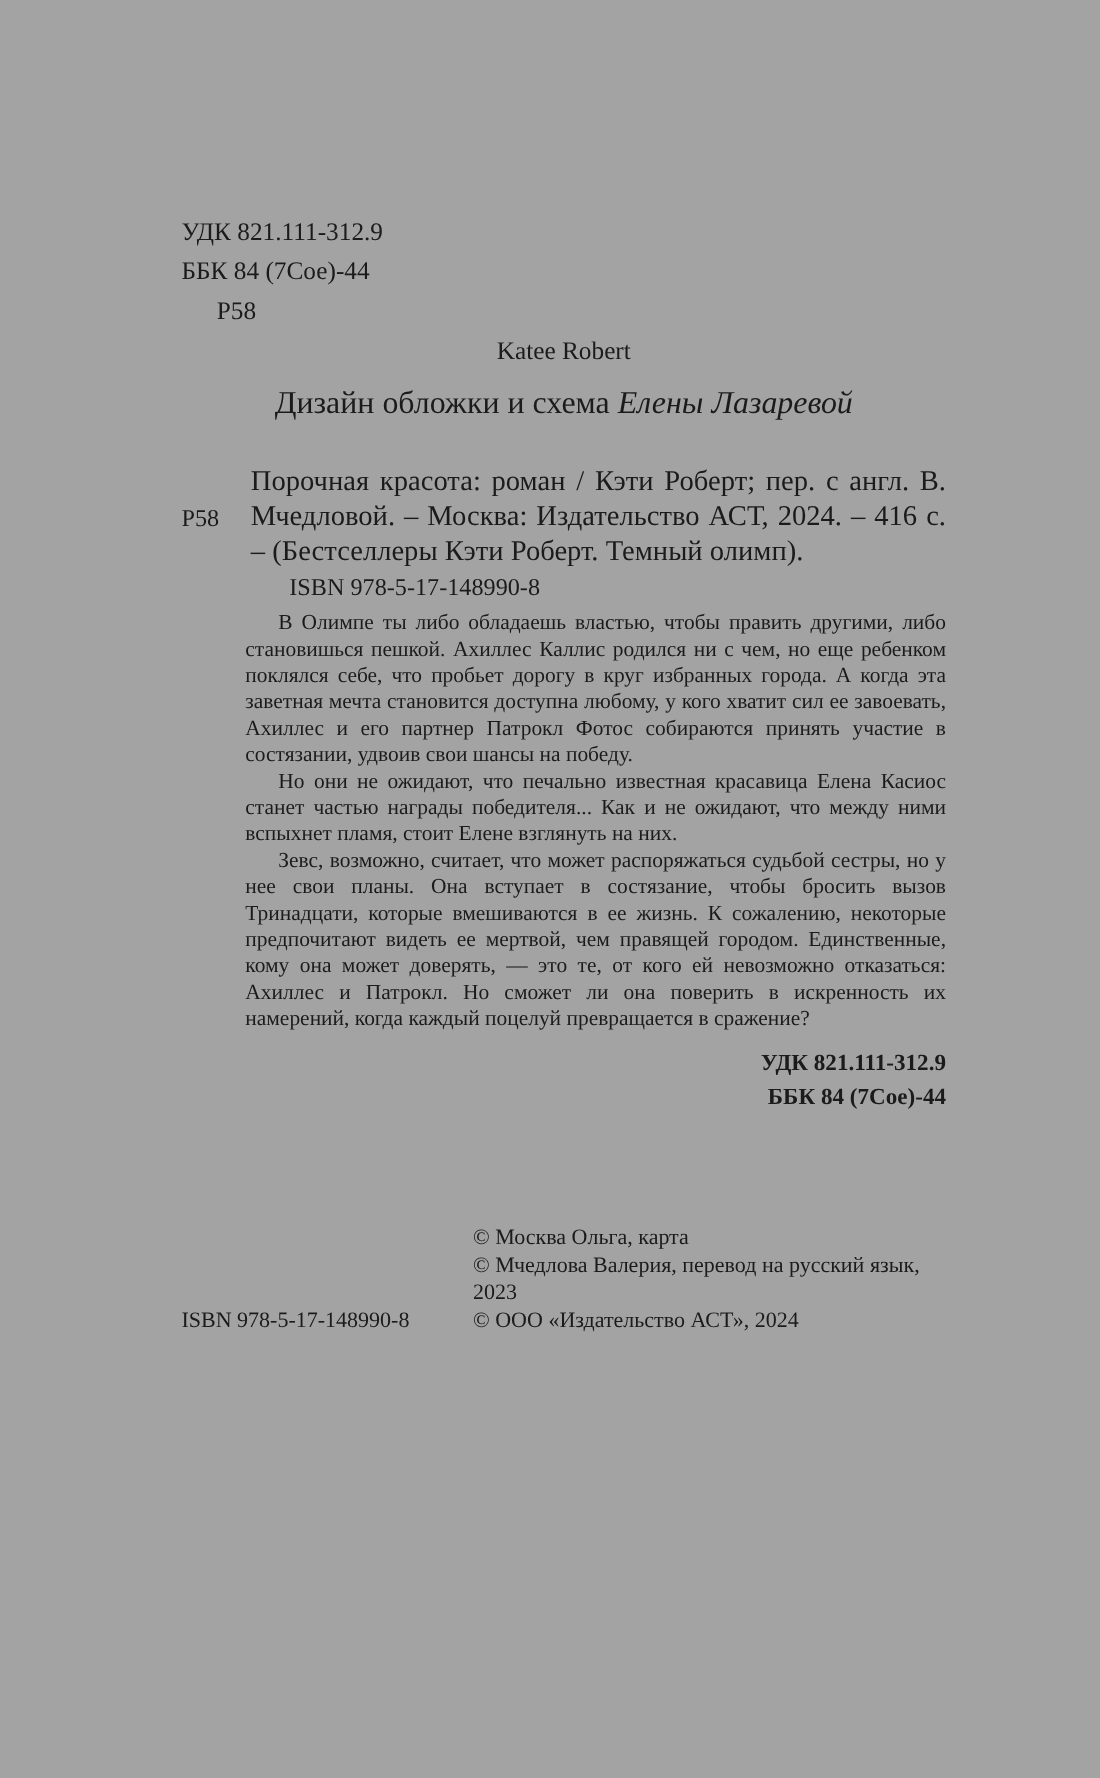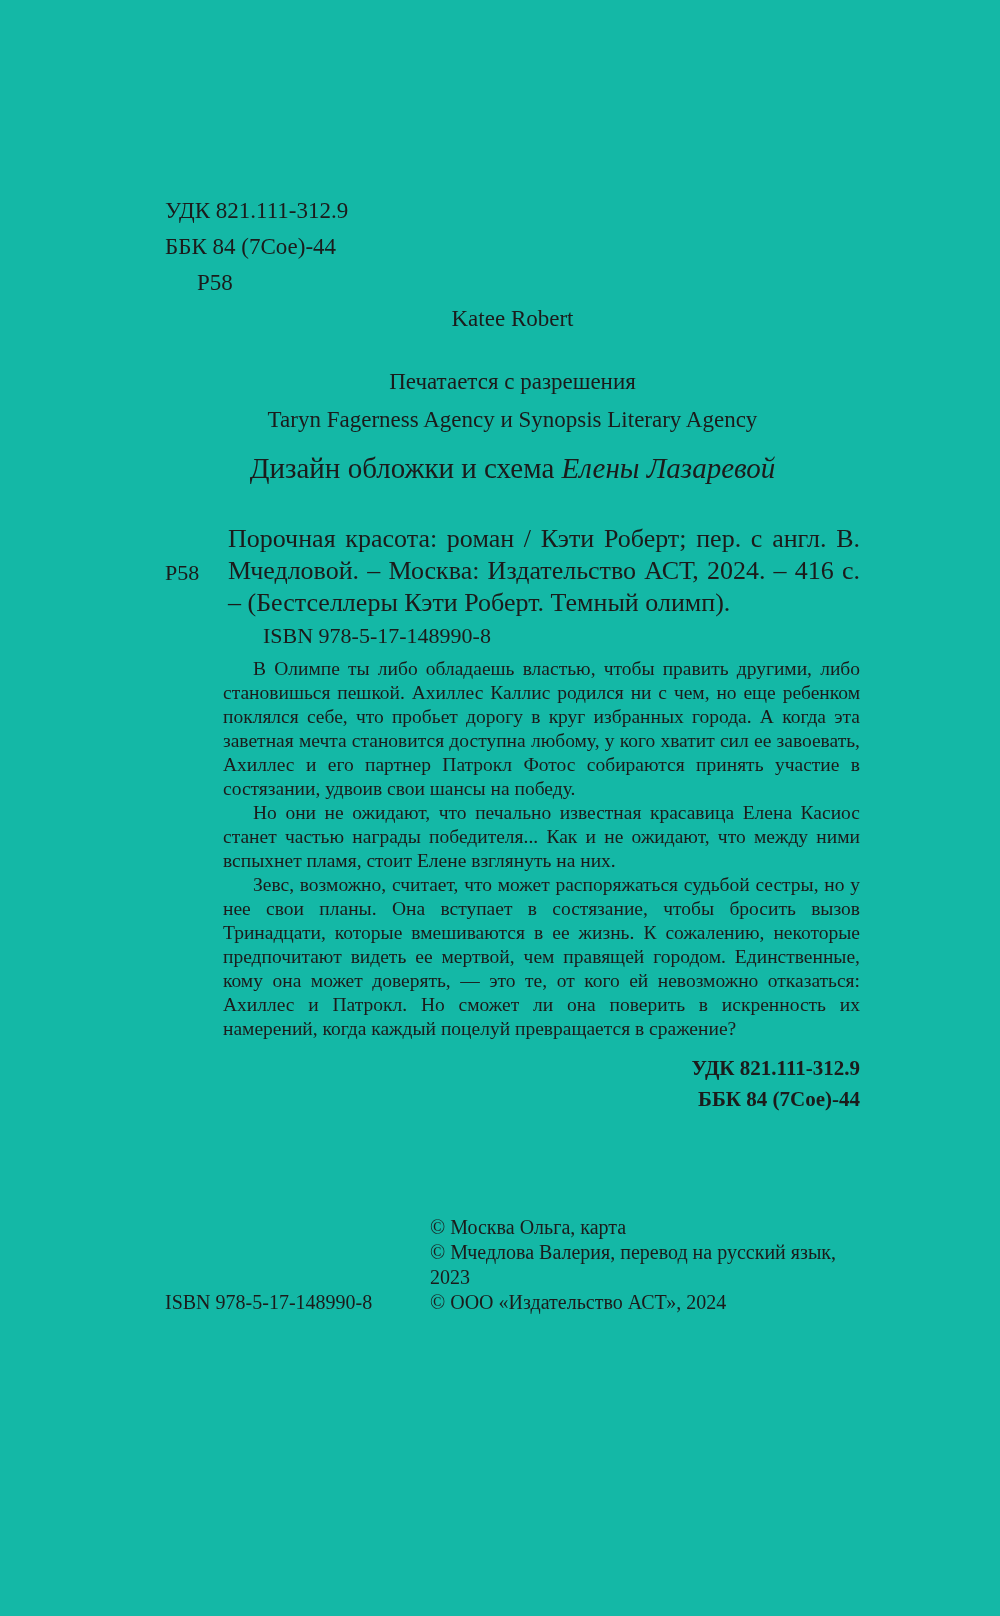--- a/index.html
+++ b/index.html
@@ -1,21 +1,21 @@
 <!DOCTYPE html>
 <html><head>
 <meta charset="utf-8">
 <style>
   * { margin: 0; padding: 0; box-sizing: border-box; }
   html, body { background: #ffffff; }
   .page {
     width: 1000px;
     height: 1616px;
     margin: 0 auto;
-    background: #14b8a6;
+    background: #a3a3a3;
     color: #1b1b1b;
     font-family: "Liberation Serif", "DejaVu Serif", serif;
     padding: 193px 140px 0 165px;
     position: relative;
     overflow: hidden;
   }
 
   
   .top-codes { font-size: 23px; line-height: 36px; }
   .top-codes .code-row3 { padding-left: 32px; }
@@ -79,24 +79,20 @@
   <div class="top-codes">
     <div>УДК 821.111-312.9</div>
     <div>ББК 84 (7Сое)-44</div>
     <div class="code-row3">Р58</div>
   </div>
 
   <div class="title-block center">
     <div>Katee Robert</div>
   </div>
 
-  <div class="permission-block center">
-    <div>Печатается с разрешения</div>
-    <div>Taryn Fagerness Agency и Synopsis Literary Agency</div>
-  </div>
 
   <div class="design-block center">
     <span>Дизайн обложки и схема </span><span class="credit-name">Елены Лазаревой</span>
   </div>
 
   <div class="bib-block">
     <span class="bib-code">Р58</span>
     <p class="bib-entry">Порочная красота: роман / Кэти Роберт; пер. с англ. В. Мчедловой. – Москва: Издательство АСТ, 2024. – 416 с. – (Бестселлеры Кэти Роберт. Темный олимп).</p>
     <p class="bib-isbn">ISBN 978-5-17-148990-8</p>
   </div>

